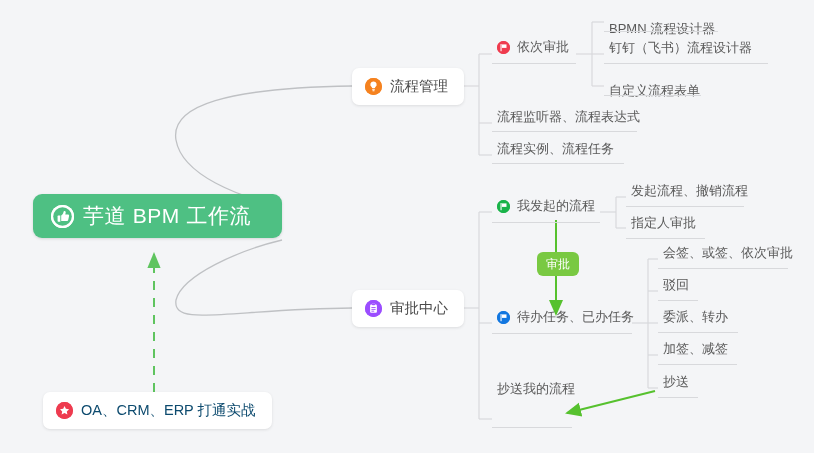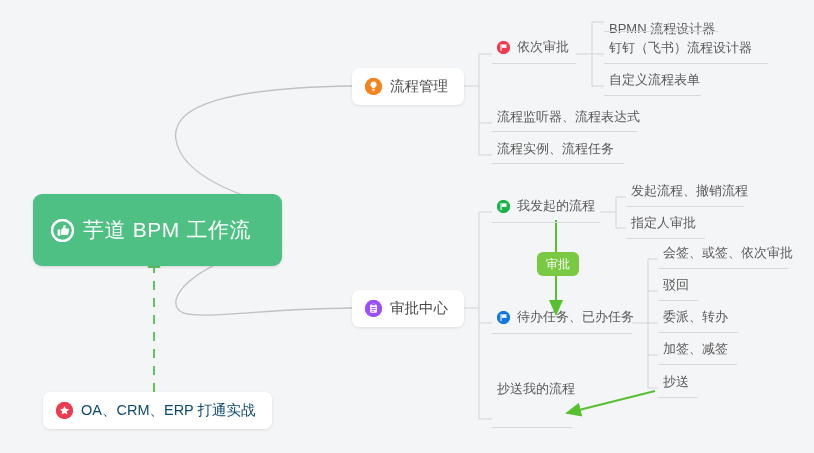--- a/index.html
+++ b/index.html
@@ -16,21 +16,21 @@
   }
   #wires{
     position:absolute;left:0;top:0;width:814px;height:453px;
     pointer-events:none;
   }
   .node{position:absolute;white-space:nowrap;}
 
   
   .root{
     left:33px;top:194px;
-    width:249px;height:72px;
+    width:249px;height:44px;
     background:#4ec083;
     border-radius:9px;
     box-shadow:0 1px 3px rgba(0,0,0,.13);
     display:flex;align-items:center;
     padding:0 0 0 18px;
     box-sizing:border-box;
   }
   .root .label{
     color:#ffffff;
     font-size:21px;
@@ -217,21 +217,21 @@
   <div class="node leaf" style="left:604px;top:20px;">
     <span class="label">BPMN 流程设计器</span>
   </div>
   <div class="underline" style="left:604px;top:31px;width:114px;"></div>
 
   <div class="node leaf" style="left:604px;top:39px;">
     <span class="label">钉钉（飞书）流程设计器</span>
   </div>
   <div class="underline" style="left:604px;top:63px;width:164px;"></div>
 
-  <div class="node leaf" style="left:604px;top:71px;">
+  <div class="node leaf" style="left:604px;top:82px;">
     <span class="label">自定义流程表单</span>
   </div>
   <div class="underline" style="left:604px;top:95px;width:97px;"></div>
 
   <div class="node leaf withicon" style="left:492px;top:197px;text-align:right;">
     <span class="ico ico-sm ico-green">
       <svg width="13" height="13" viewBox="0 0 13 13">
         <circle cx="6.5" cy="6.5" r="6.5" fill="#19b349"></circle>
         <rect x="3.5" y="3" width="1.1" height="7.2" rx=".5" fill="#ffffff"></rect>
         <path d="M4.9 3.4h4.6v3.5H4.9z" fill="#ffffff"></path>

